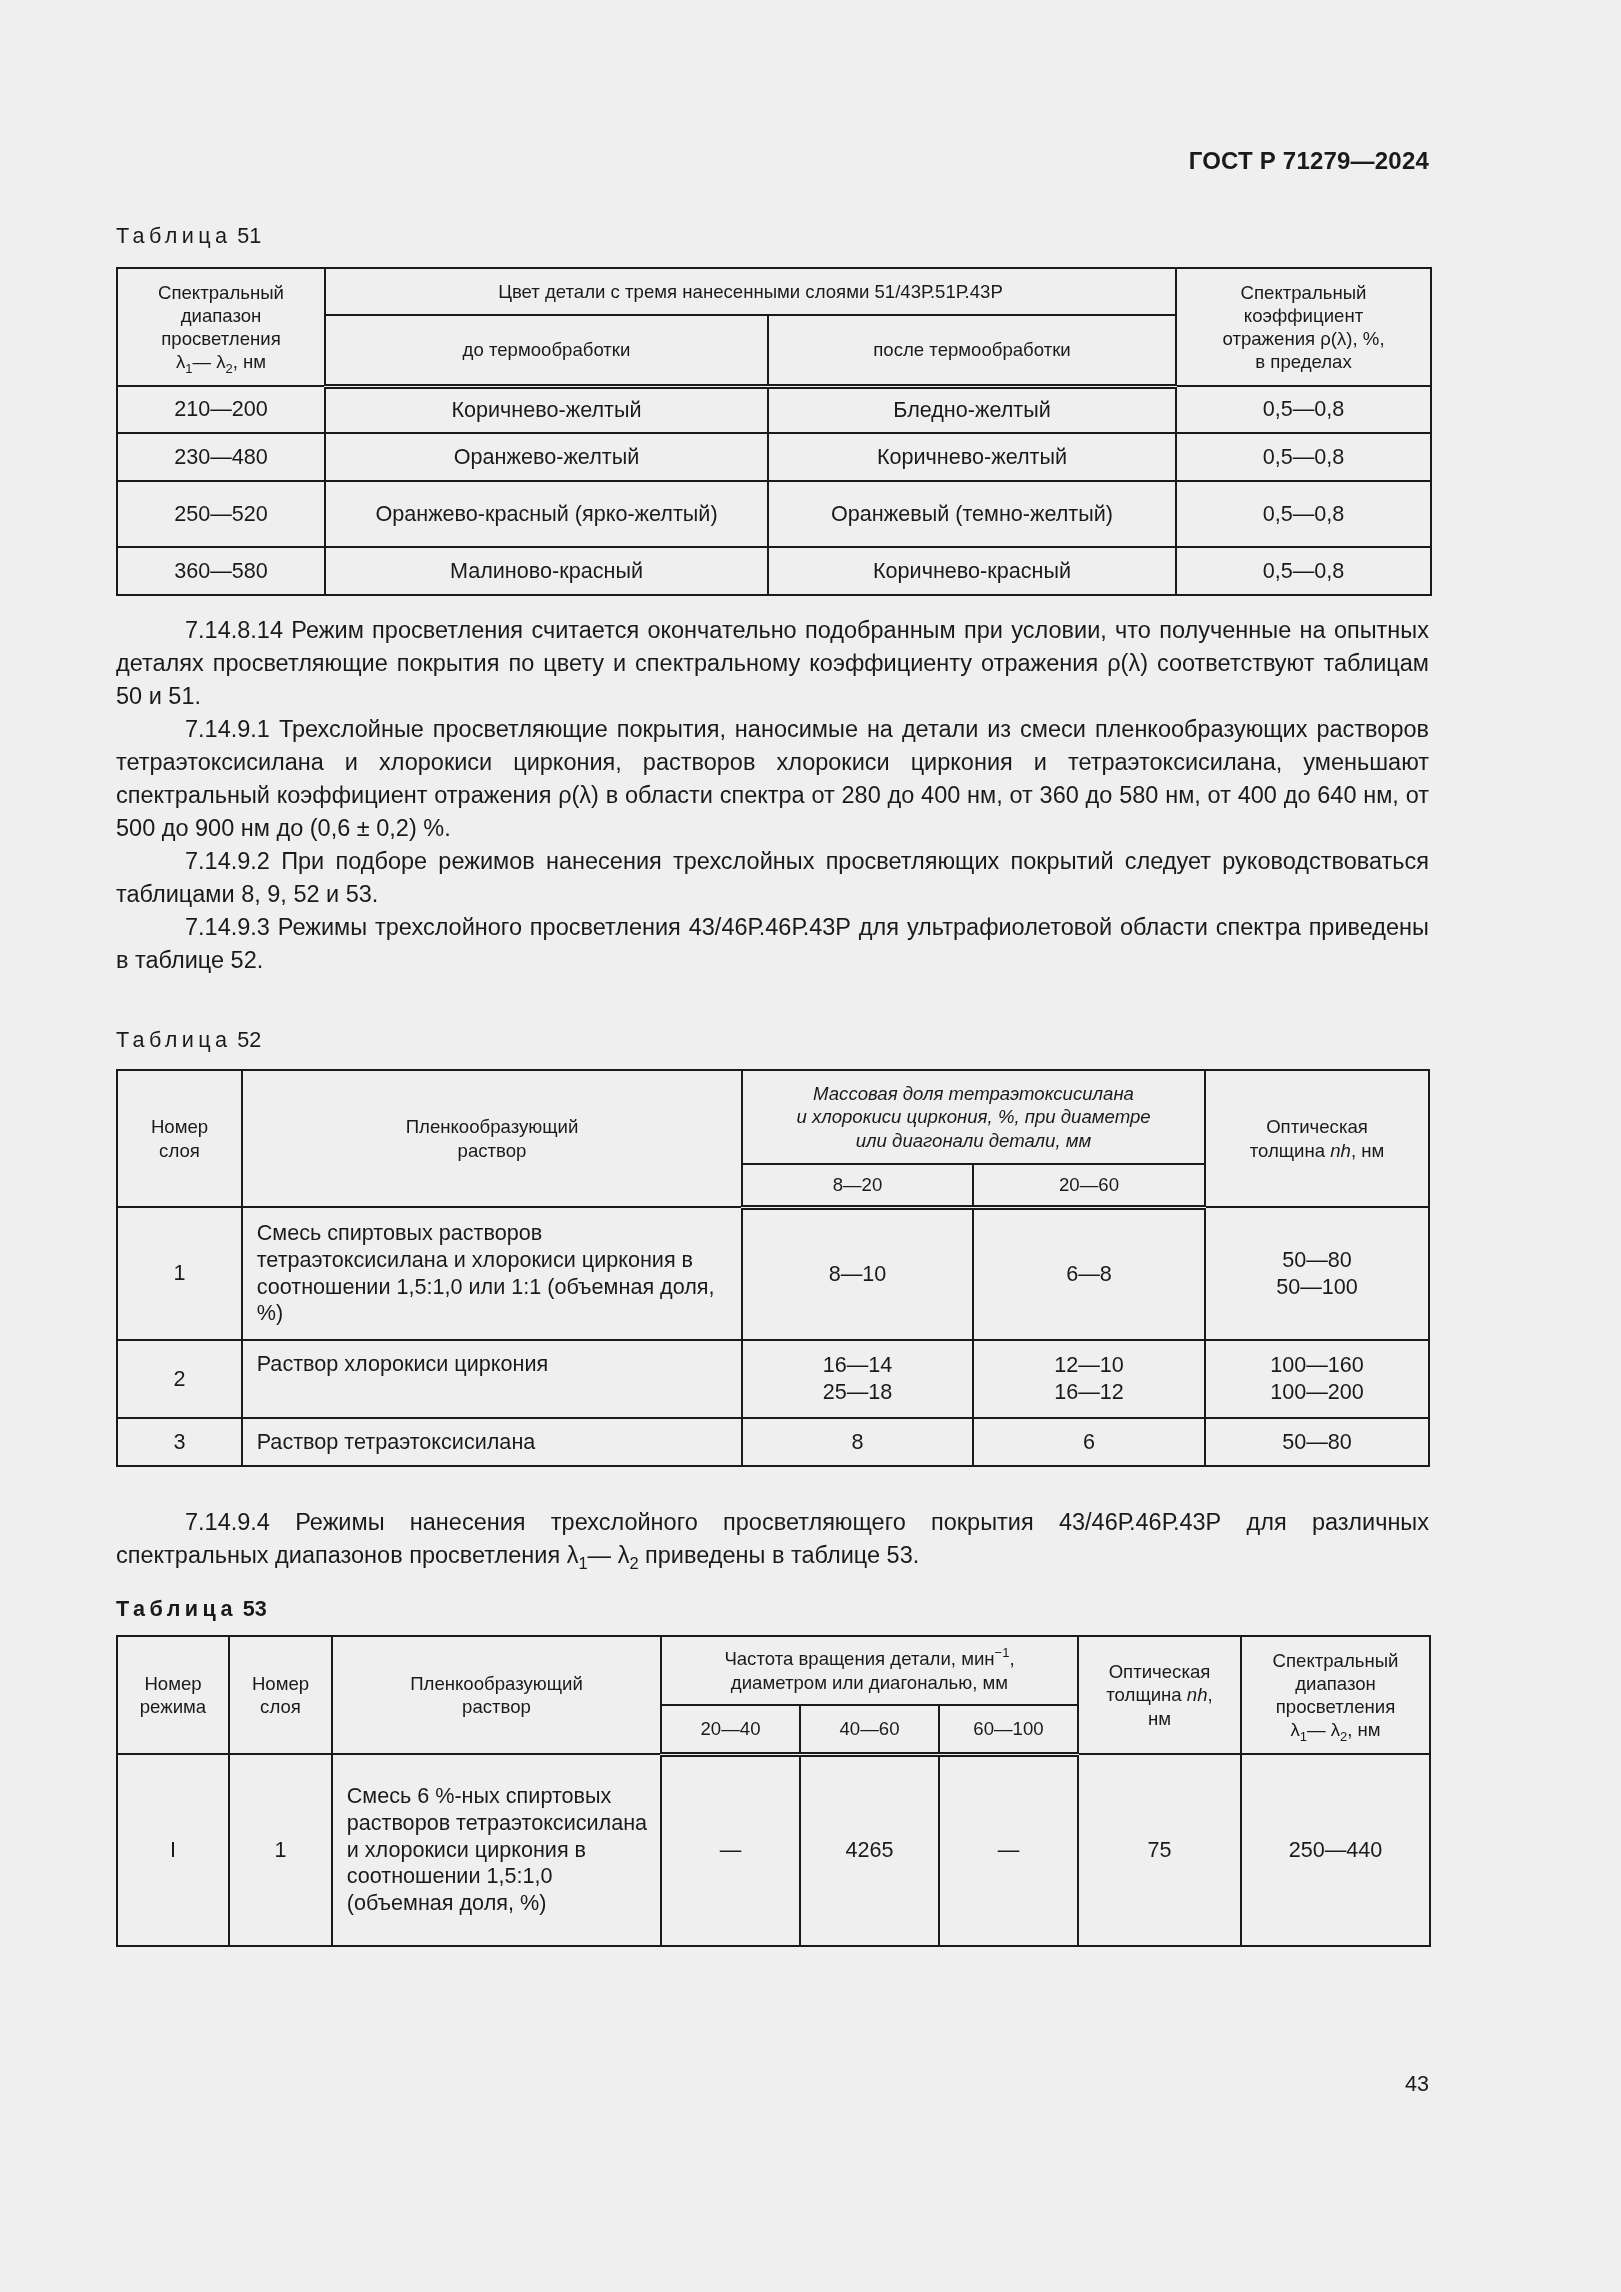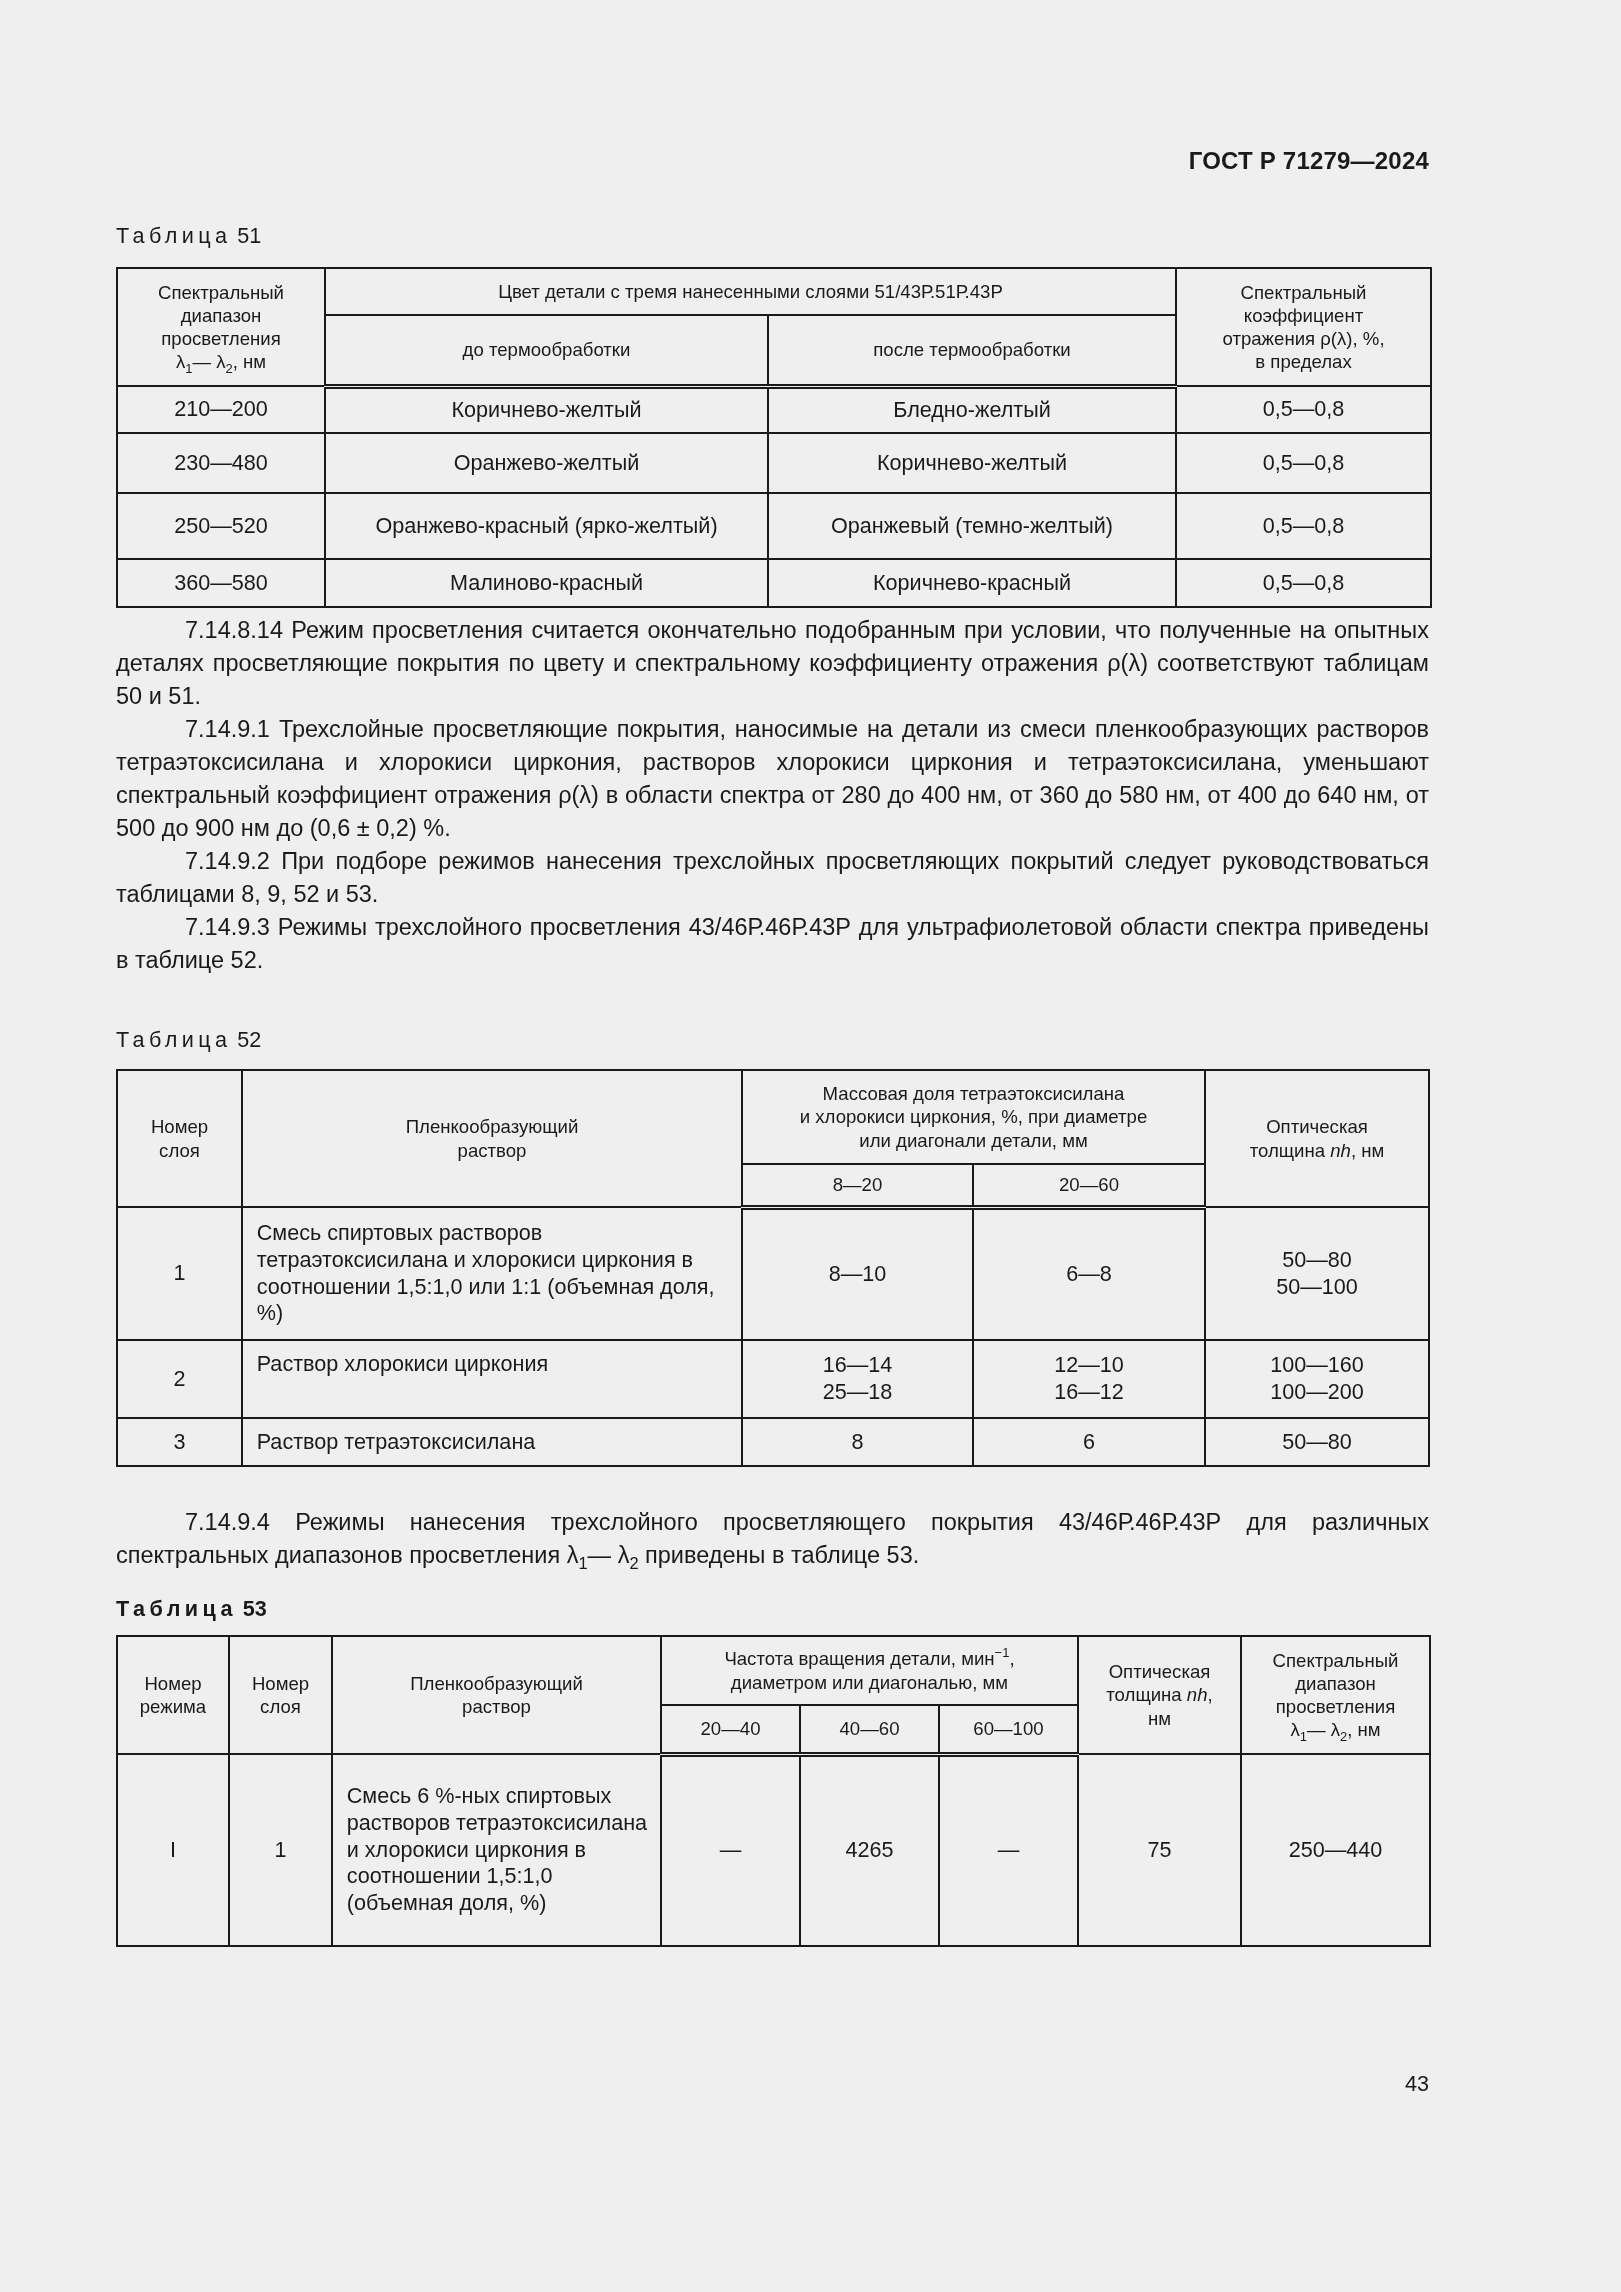--- a/index.html
+++ b/index.html
@@ -86,21 +86,21 @@
           <th>после термообработки</th>
         </tr>
       </thead>
       <tbody style="font-size:21.6px;">
         <tr style="height:47px;">
           <td>210—200</td>
           <td>Коричнево-желтый</td>
           <td>Бледно-желтый</td>
           <td>0,5—0,8</td>
         </tr>
-        <tr class="thick-top" style="height:60px;">
+        <tr class="thick-top" style="height:48px;">
           <td>230—480</td>
           <td>Оранжево-желтый</td>
           <td>Коричнево-желтый</td>
           <td>0,5—0,8</td>
         </tr>
         <tr style="height:66px;">
           <td>250—520</td>
           <td>Оранжево-красный (ярко-желтый)</td>
           <td>Оранжевый (темно-желтый)</td>
           <td>0,5—0,8</td>
@@ -137,21 +137,21 @@
       <thead>
         <tr style="height:94px;">
           <th rowspan="2">
             <span class="line2">Номер</span>
             <span class="line2">слоя</span>
           </th>
           <th rowspan="2">
             <span class="line2">Пленкообразующий</span>
             <span class="line2">раствор</span>
           </th>
-          <th colspan="2" style="border-bottom:2.9px solid #1a1a1a;">
+          <th colspan="2" style="border-bottom:2.9px solid #1a1a1a;font-style:italic;">
             <span class="line2">Массовая доля тетраэтоксисилана</span>
             <span class="line2">и хлорокиси циркония, %, при диаметре</span>
             <span class="line2">или диагонали детали, мм</span>
           </th>
           <th rowspan="2">
             <span class="line2">Оптическая</span>
             <span class="line2"><span>толщина </span><i>nh</i><span>, нм</span></span>
           </th>
         </tr>
         <tr style="height:43px;">

